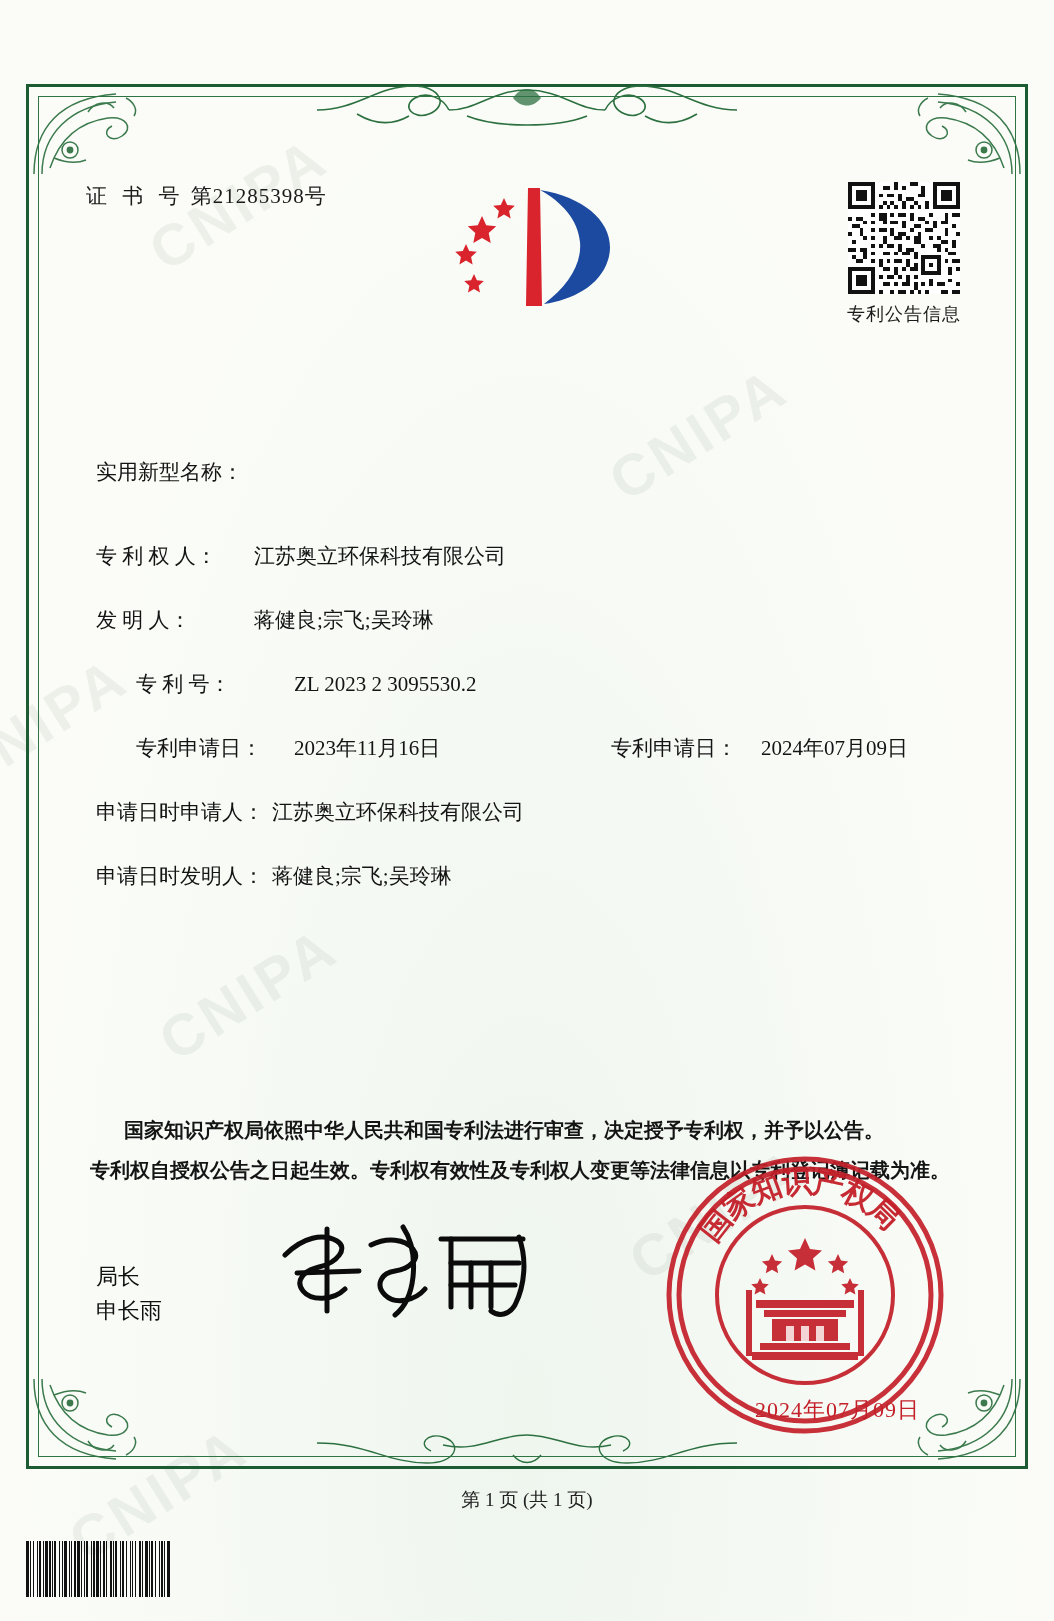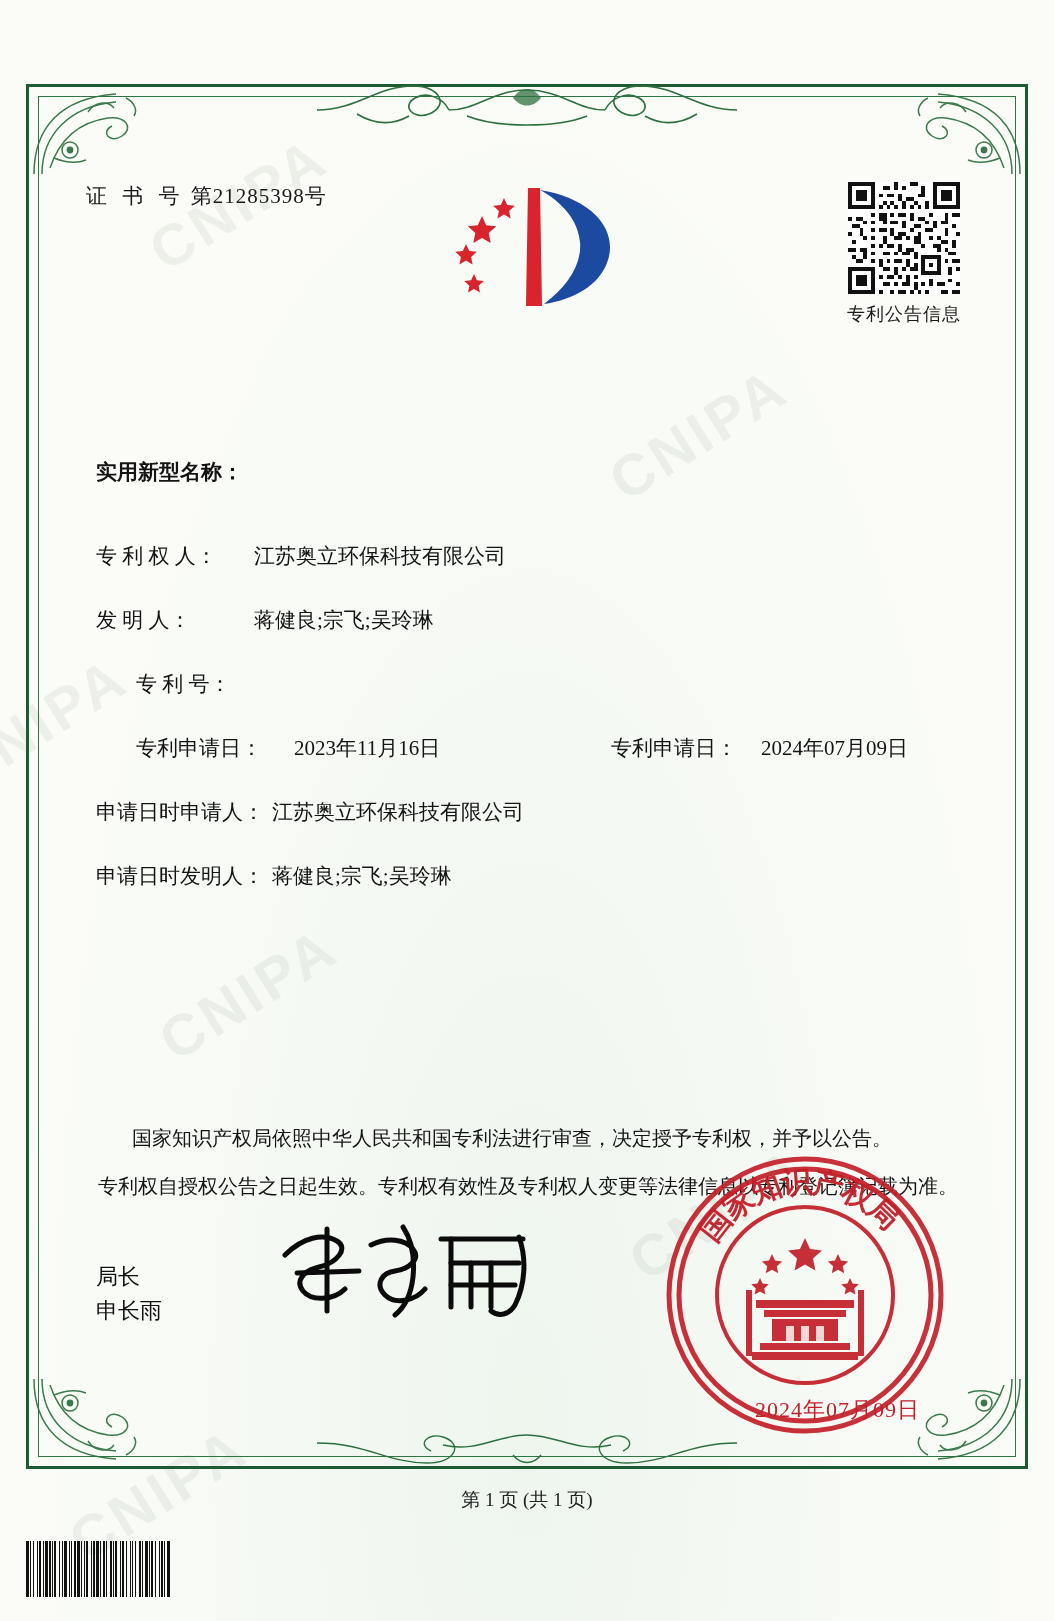--- a/index.html
+++ b/index.html
@@ -178,21 +178,21 @@
   .legal {
     position: absolute;
     left: 30px;
     right: 20px;
     top: 1000px;
     font-size: 20px;
     line-height: 40px;
     color: #141414;
     text-align: justify;
   }
-  .legal p { margin: 8px; }
+  .legal p { margin: 0; font-weight: bold; }
   .legal p.first { text-indent: 34px; }
 
   
   .sign-block {
     position: absolute;
     left: 36px;
     top: 1150px;
     font-size: 22px;
     line-height: 34px;
     color: #111;
@@ -405,37 +405,38 @@
           </g>
         </svg>
       </div>
       <div class="qr-cap">专利公告信息</div>
     </div>
 
 
     <div class="fields">
 
       <div class="row name-row">
-        <div class="label" style="width:auto;flex:0 0 auto;font-weight:bold;">实用新型名称：</div>
+        <div class="label" style="width:auto;flex:0 0 auto;">实用新型名称：</div>
       </div>
 
       <div class="row">
         <div class="label">专 利 权 人：</div>
         <div class="value">江苏奥立环保科技有限公司</div>
       </div>
 
 
       <div class="row">
         <div class="label">发  明  人：</div>
         <div class="value">蒋健良;宗飞;吴玲琳</div>
       </div>
 
       <div class="row twocol">
         <div class="col left">
           <div class="label">专  利  号：</div>
+          <div class="value">ZL 2023 2 3095530.2</div>
         </div>
       </div>
 
       <div class="row twocol">
         <div class="col left">
           <div class="label">专利申请日：</div>
           <div class="value">2023年11月16日</div>
         </div>
         <div class="col right">
           <div class="label">专利申请日：</div>

